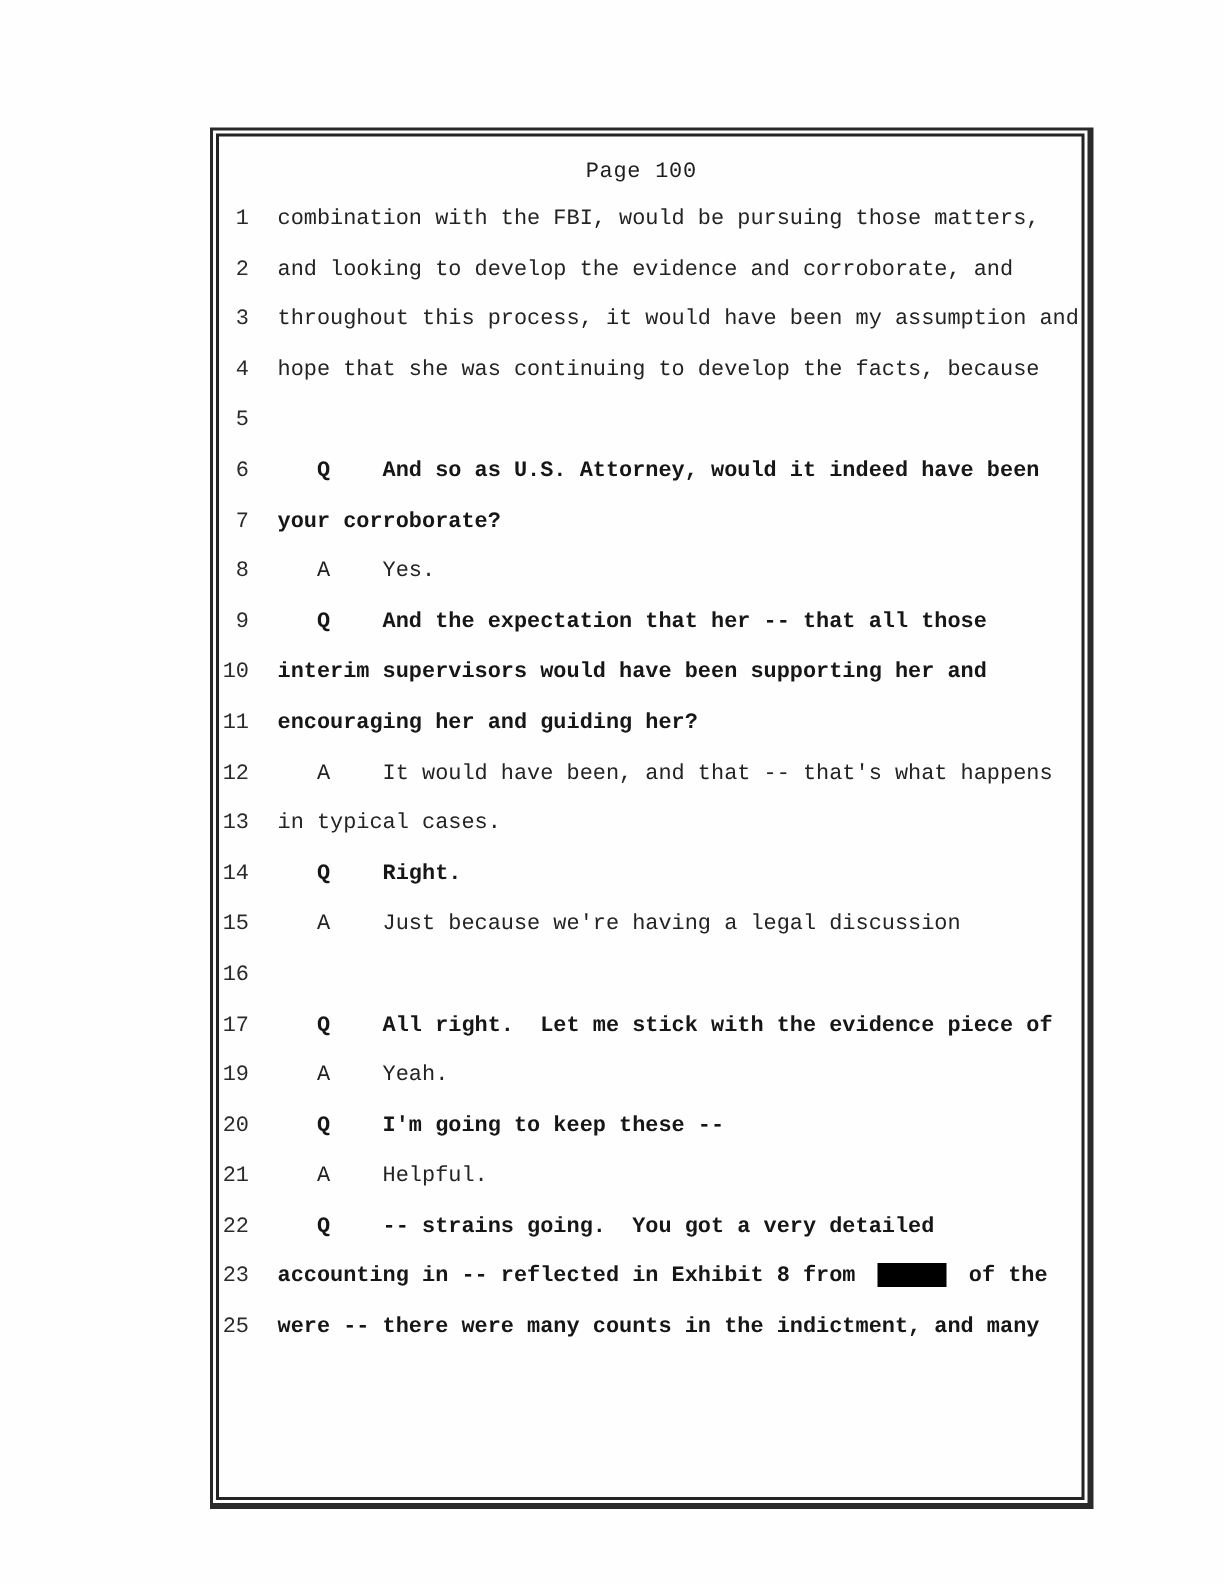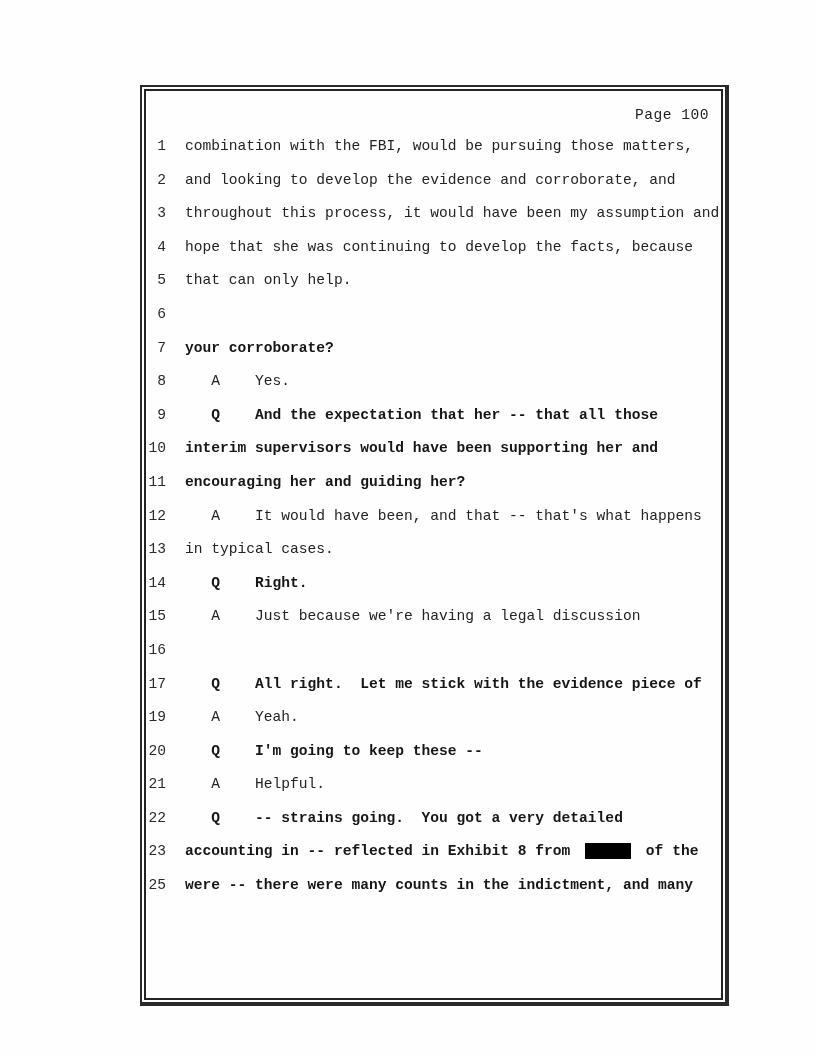--- a/index.html
+++ b/index.html
@@ -30,21 +30,21 @@
   }
   .page-inner {
     width: 100%;
     height: 100%;
     border: 2px solid #242424;
     box-sizing: border-box;
     padding-top: 13px;
     overflow: hidden;
   }
   .page-header {
-    text-align: right;
+    text-align: center;
     padding-right: 12px;
     height: 22px;
     line-height: 22px;
     font-size: 14.6px;
     color: #1e1e1e;
     letter-spacing: 0.5px;
   }
   .rows {
     margin-top: 4px;
   }
@@ -99,24 +99,24 @@
           <div class="row">
             <span class="num">3</span>
             <span class="txt">throughout this process, it would have been my assumption and</span>
           </div>
           <div class="row">
             <span class="num">4</span>
             <span class="txt">hope that she was continuing to develop the facts, because</span>
           </div>
           <div class="row">
             <span class="num">5</span>
-            <span class="txt">that can only help.</span>
           </div>
           <div class="row">
             <span class="num">6</span>
+            <span class="txt bold">   Q    And so as U.S. Attorney, would it indeed have been</span>
           </div>
           <div class="row">
             <span class="num">7</span>
             <span class="txt bold">your corroborate?</span>
           </div>
           <div class="row">
             <span class="num">8</span>
             <span class="txt">   A    Yes.</span>
           </div>
           <div class="row">

